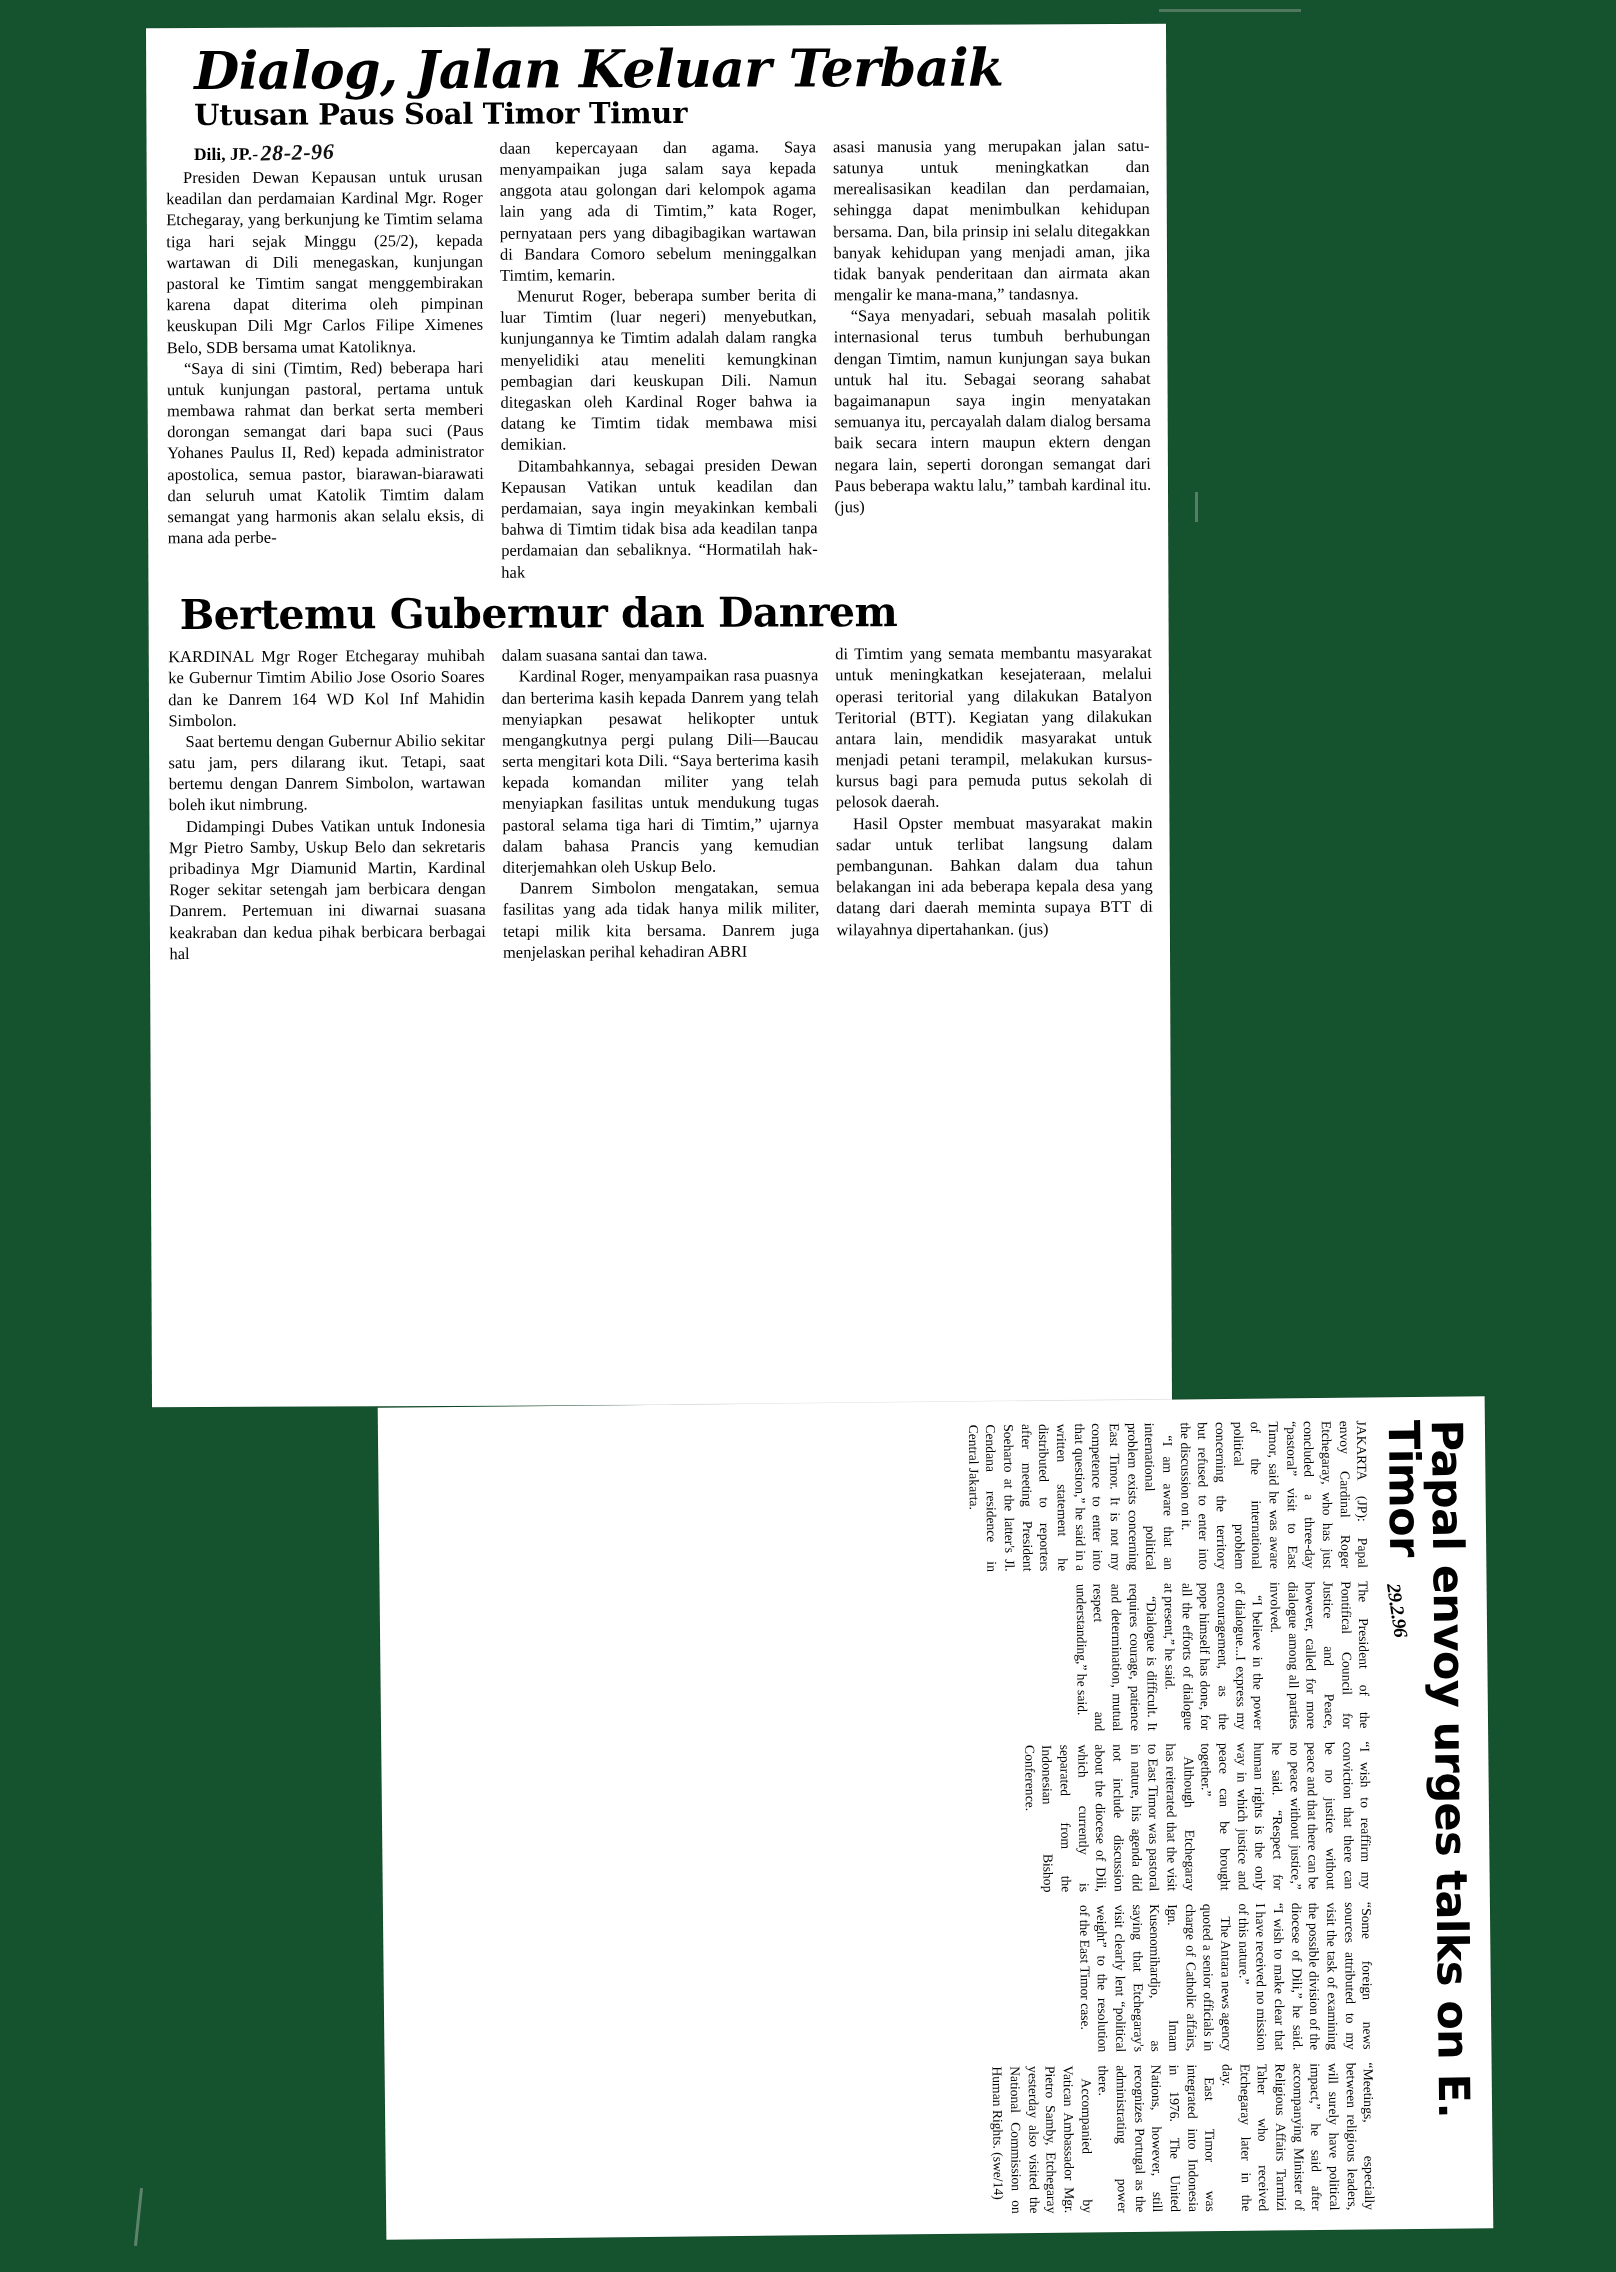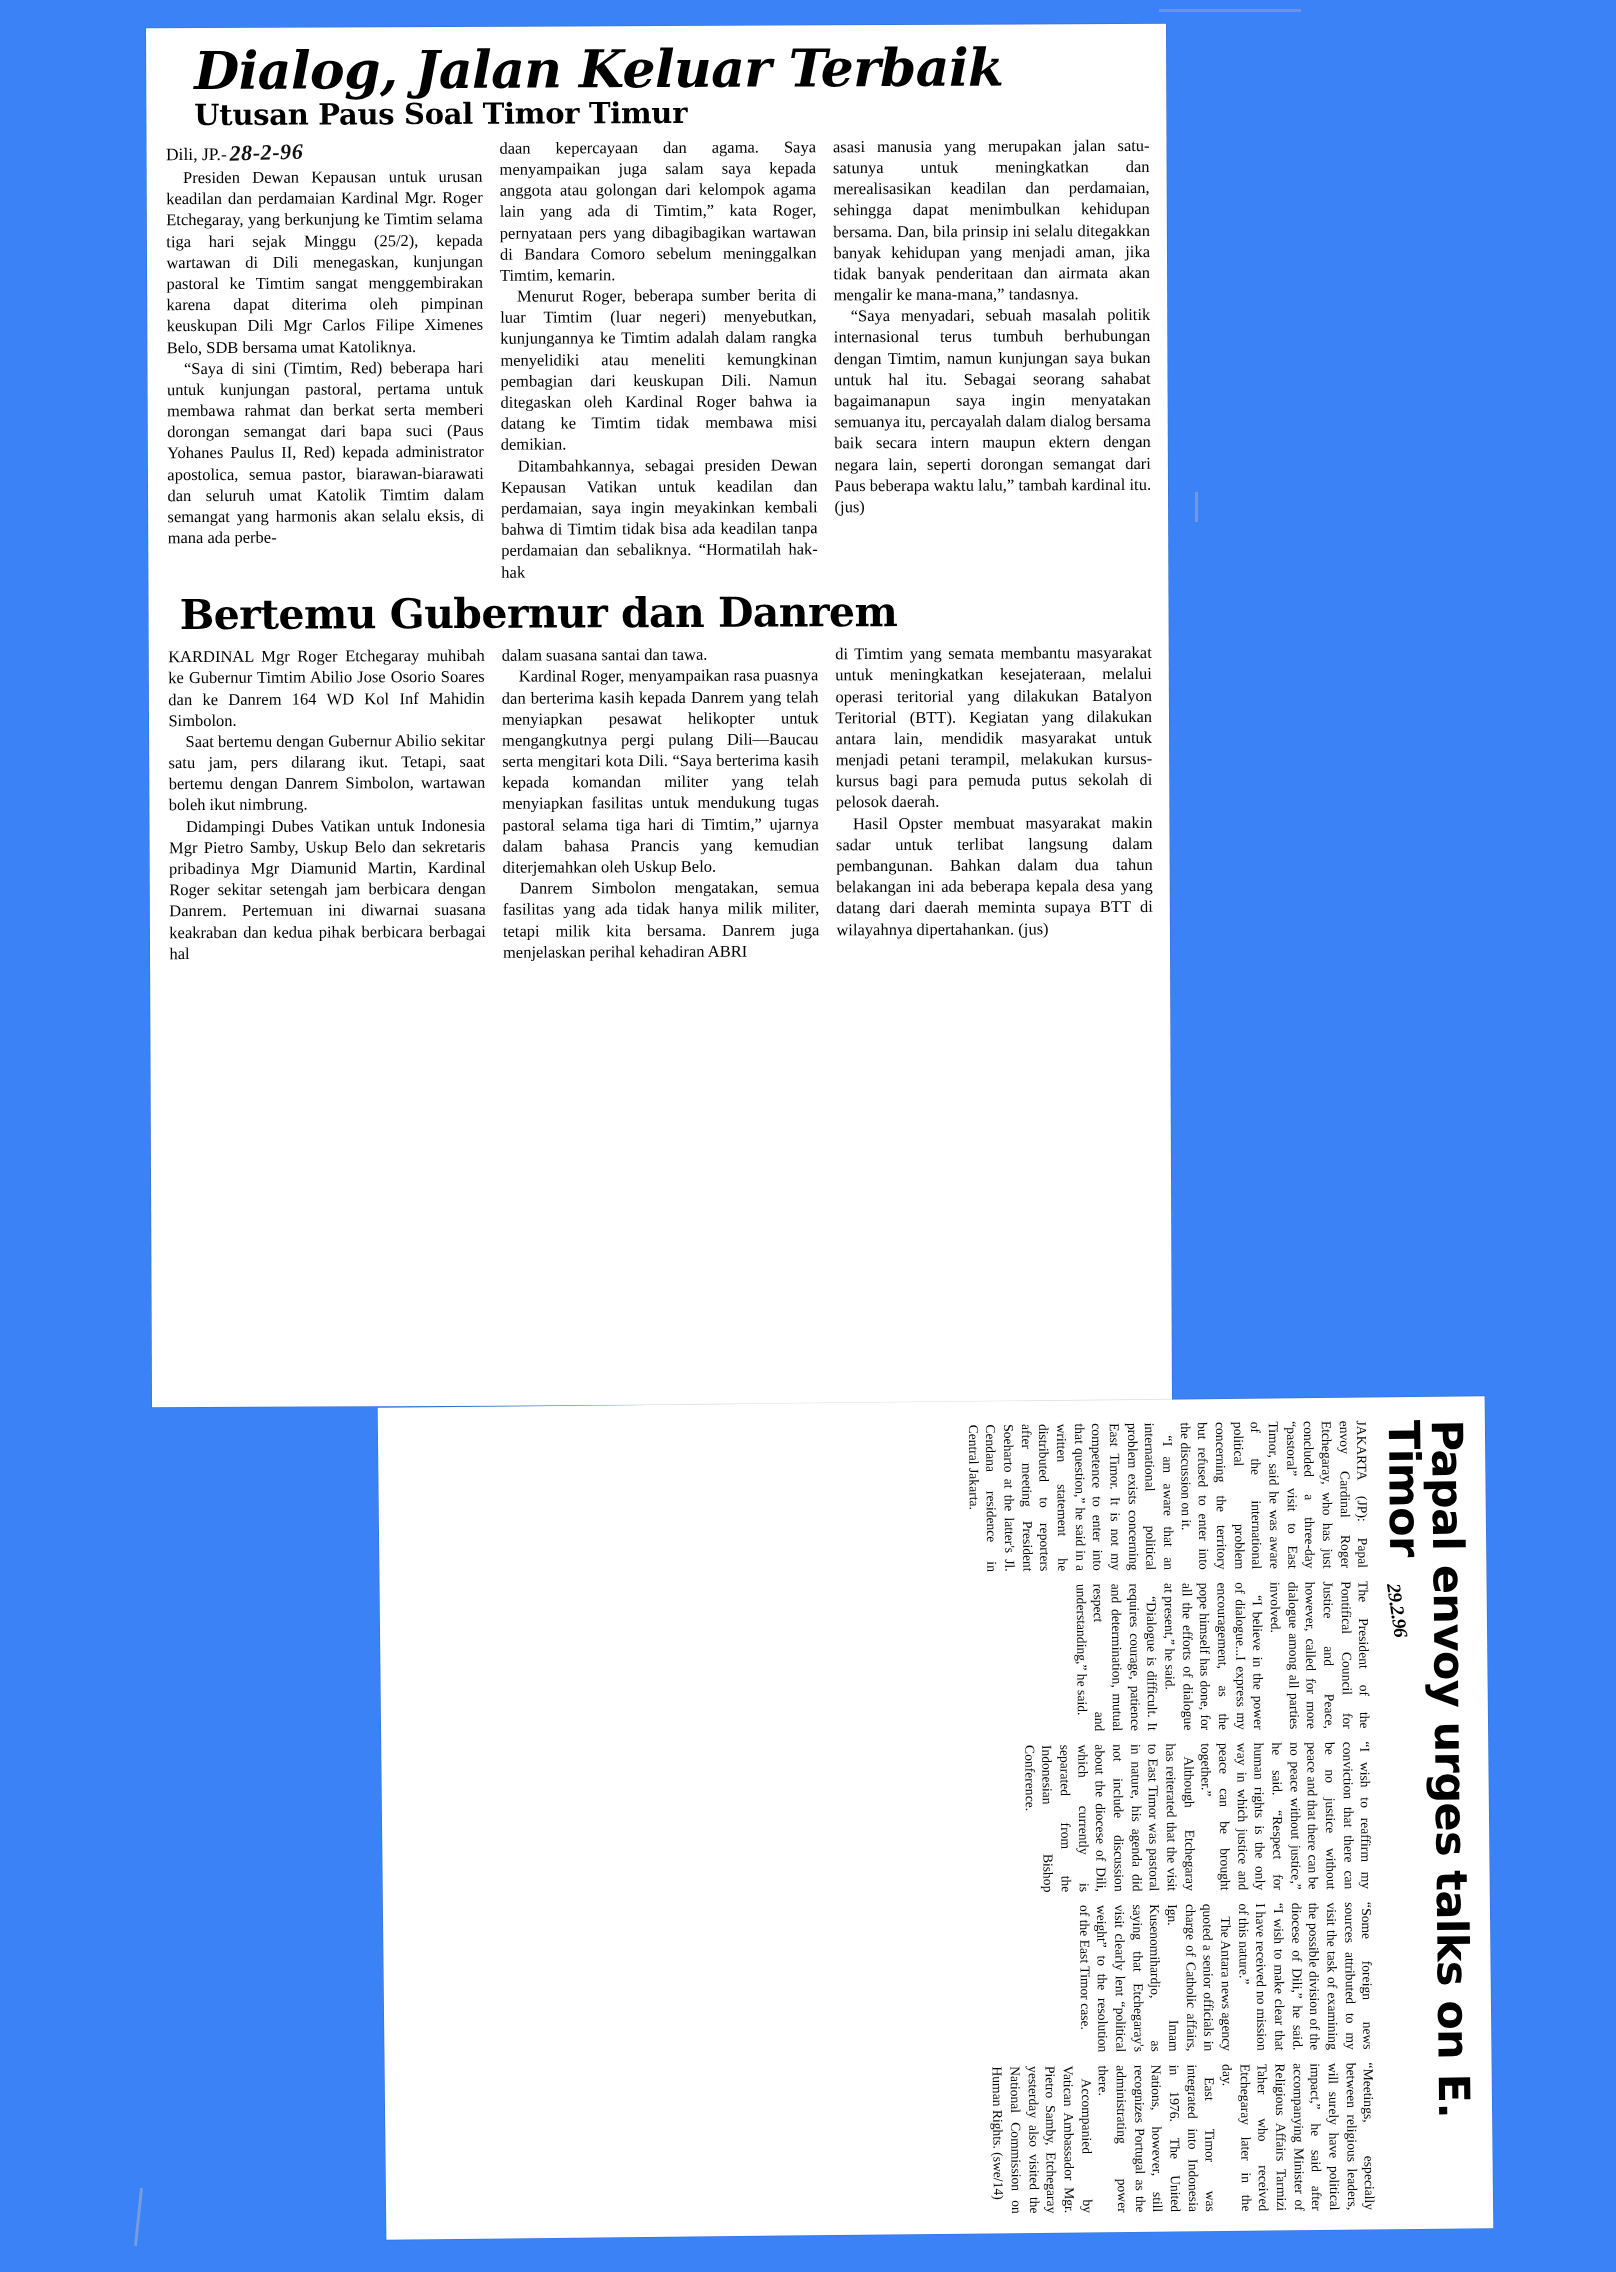--- a/index.html
+++ b/index.html
@@ -13,21 +13,21 @@
     position: relative;
     font-family: "Liberation Serif", serif;
     color: #000;
     overflow: hidden;
   }
 
   
   .scan {
     position: absolute;
     inset: 0;
-    background: #3b82f6;
+    background: #14532d;
   }
   .noise {
     position: absolute;
     inset: 0;
     background:
       radial-gradient(circle at 12% 30%, rgba(0,0,0,0.018) 0 1.3px, transparent 1.9px),
       radial-gradient(circle at 72% 66%, rgba(0,0,0,0.015) 0 1.3px, transparent 1.9px),
       radial-gradient(circle at 45% 88%, rgba(0,0,0,0.012) 0 1.3px, transparent 1.9px);
     pointer-events: none;
   }
@@ -80,22 +80,23 @@
     text-align: justify;
     margin: 0 0 0 0;
     text-indent: 17px;
     hyphens: auto;
     -webkit-hyphens: auto;
   }
   p.body.first { text-indent: 0; }
   p.body + p.body { margin-top: 0px; }
 
   .dateline {
-    font-weight: 400;
+    font-weight: 700;
     font-size: 17.5px;
+    margin-left: 28px;
   }
   .handdate {
     font-family: "Liberation Serif", serif;
     font-style: italic;
     font-weight: 700;
     font-size: 22px;
     letter-spacing: 0.6px;
     color: #111;
     display: inline-block;
     transform: rotate(-1.2deg);

